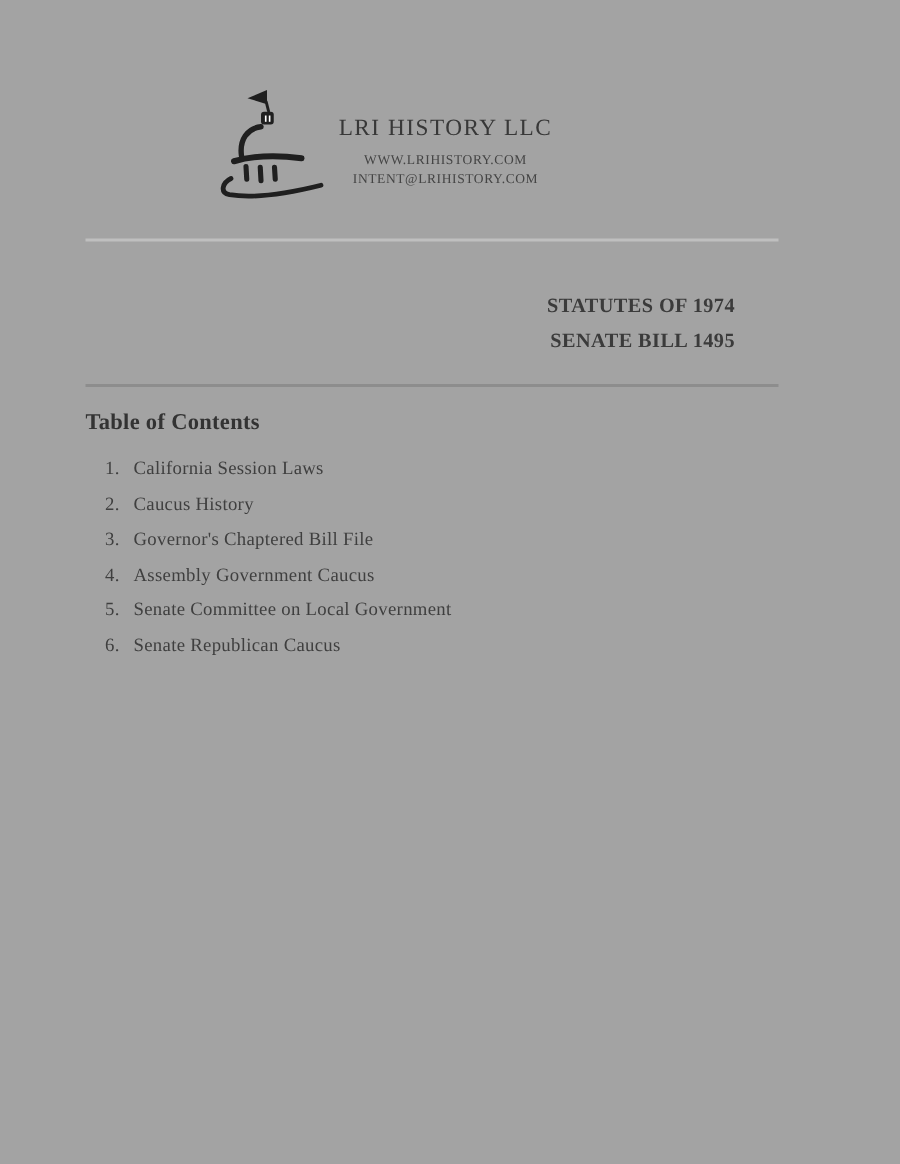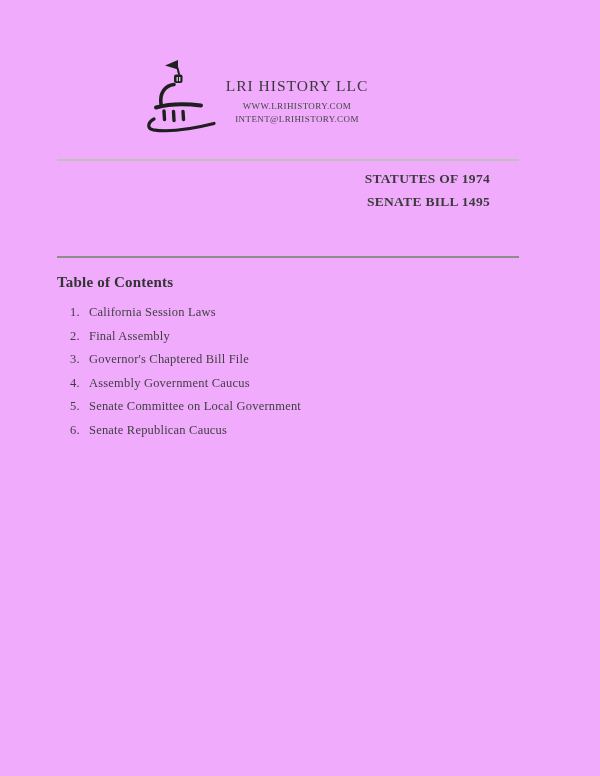--- a/index.html
+++ b/index.html
@@ -5,21 +5,21 @@
 <style>
   html, body {
     margin: 0;
     padding: 0;
     background: #ffffff;
   }
   .page {
     position: relative;
     width: 600px;
     height: 776px;
-    background: #f0abfc;
+    background: #a3a3a3;
     font-family: "Liberation Serif", "DejaVu Serif", serif;
     color: #3c3c3c;
     overflow: hidden;
   }
 
   
   .logo {
     position: absolute;
     left: 144px;
     top: 57px;
@@ -62,21 +62,21 @@
   .rule-dark {
     top: 256px;
     height: 1.5px;
     background: #8d8d8d;
   }
 
   
   .bill-ref {
     position: absolute;
     right: 110px;
-    top: 167px;
+    top: 192px;
     text-align: right;
     font-weight: bold;
     font-size: 13.5px;
     line-height: 23.3px;
     letter-spacing: 0.3px;
     color: #3b3b3b;
   }
   .bill-ref div {
     white-space: pre; 
   }
@@ -161,21 +161,21 @@
 
   <div class="toc-title">Table of Contents</div>
 
   <ol class="toc-list">
     <li class="toc-item">
       <span class="toc-num">1.</span>
       <span class="toc-label">California Session Laws</span>
     </li>
     <li class="toc-item">
       <span class="toc-num">2.</span>
-      <span class="toc-label">Final Assembly</span>
+      <span class="toc-label">Caucus History</span>
     </li>
     <li class="toc-item">
       <span class="toc-num">3.</span>
       <span class="toc-label">Governor's Chaptered Bill File</span>
     </li>
     <li class="toc-item">
       <span class="toc-num">4.</span>
       <span class="toc-label">Assembly Government Caucus</span>
     </li>
     <li class="toc-item">

